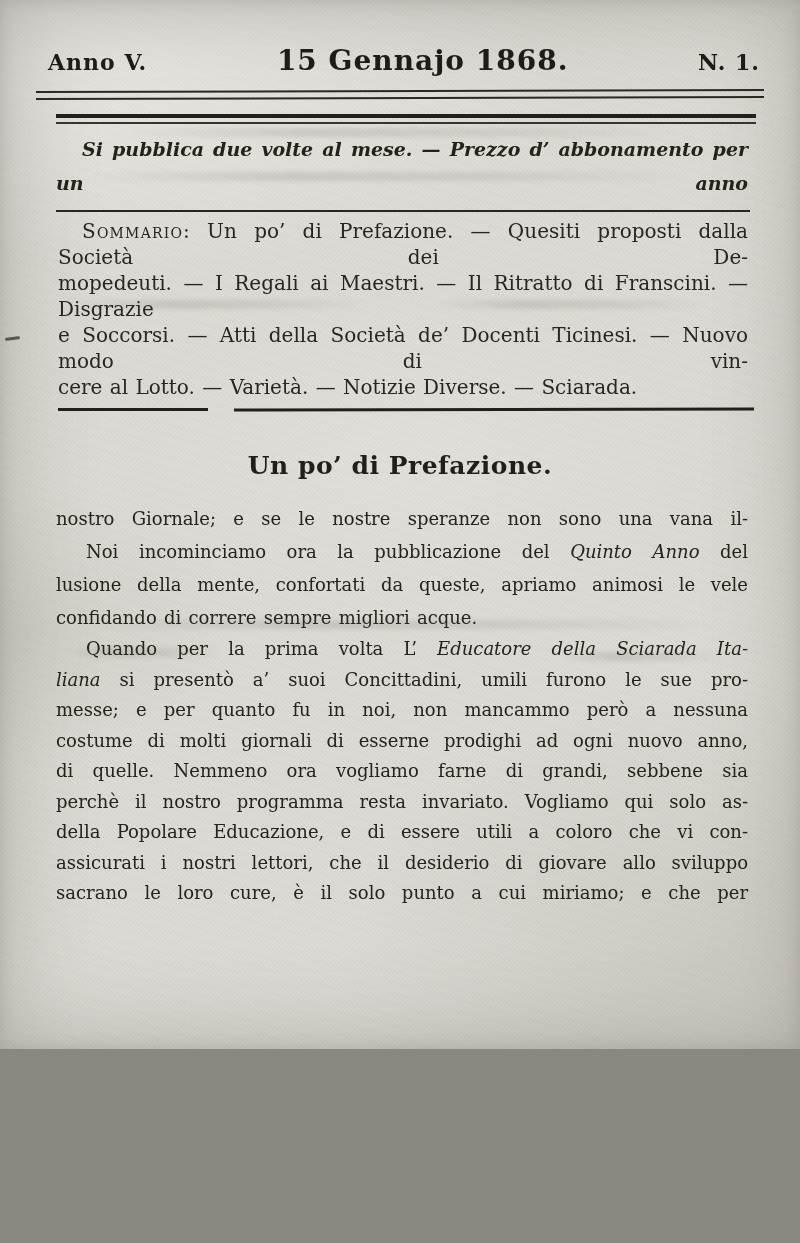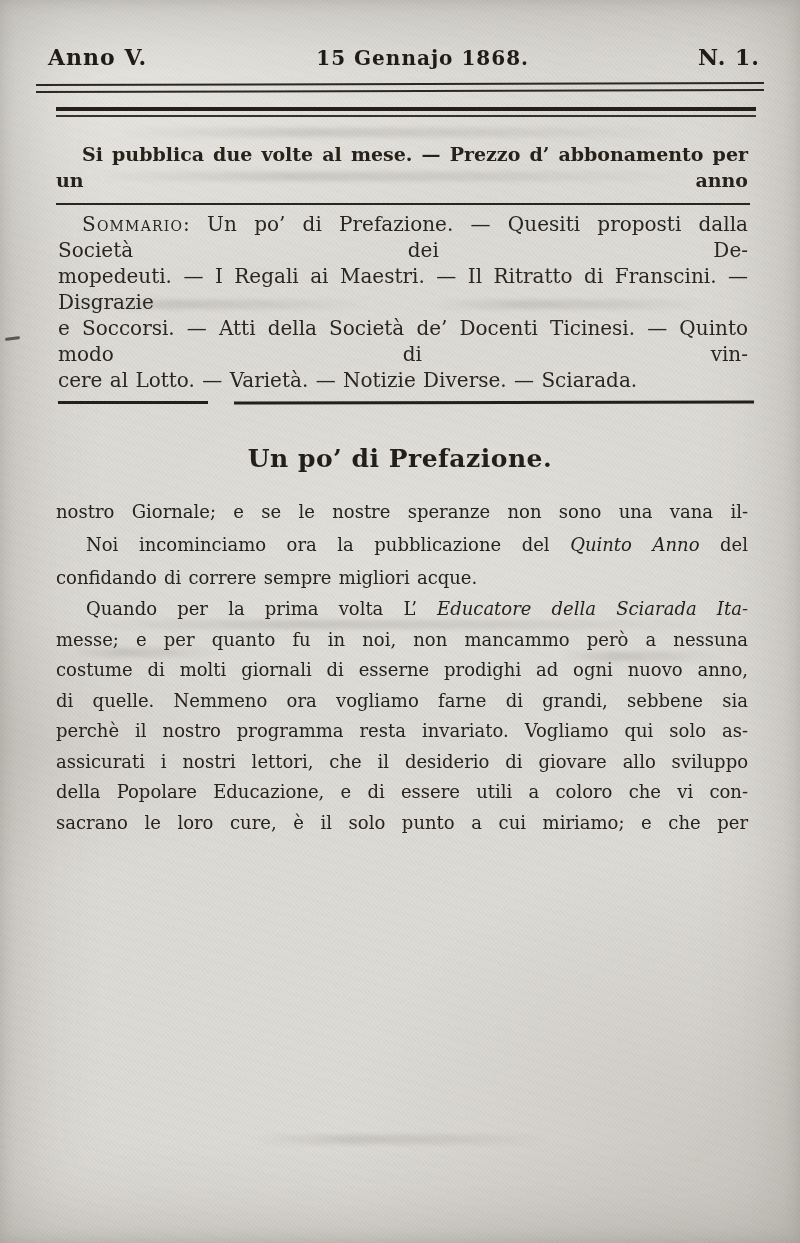--- a/index.html
+++ b/index.html
@@ -1,17 +1,17 @@
 <!DOCTYPE html>
 <html><head>
 <meta charset="utf-8">
 <style>
   html,body{margin:0;padding:0;background:#8a8780;}
   .page{
-    position:relative;width:800px;height:1243px;overflow:hidden;
+    position:relative;width:800px;height:1049px;overflow:hidden;
     background-color:#dcdad4;
     background-image:
       radial-gradient(ellipse 620px 300px at 18% 6%, rgba(255,255,255,.28), transparent 70%),
       radial-gradient(ellipse 520px 420px at 88% 92%, rgba(115,110,100,.14), transparent 70%),
       radial-gradient(ellipse 420px 260px at 52% 44%, rgba(255,255,255,.13), transparent 70%),
       radial-gradient(ellipse 300px 200px at 4% 60%, rgba(120,115,105,.10), transparent 70%),
       repeating-linear-gradient(47deg, rgba(108,104,96,.05) 0 1px, transparent 1px 3px),
       repeating-linear-gradient(-43deg, rgba(255,255,255,.06) 0 1px, transparent 1px 4px);
     box-shadow: inset 0 0 95px rgba(72,68,60,.30), inset 0 0 16px rgba(72,68,60,.16);
     color:#24211d;
@@ -19,21 +19,21 @@
   }
   
   .ghost{position:absolute;height:9px;border-radius:5px;filter:blur(2px);
     background:linear-gradient(90deg, transparent, rgba(86,82,75,.15), rgba(86,82,75,.10), transparent);}
   .edge-dash{position:absolute;left:5px;top:337px;width:15px;height:3px;background:#46423c;
     transform:rotate(-8deg);border-radius:2px;opacity:.85;}
   
   .issue-header{display:flex;justify-content:space-between;align-items:baseline;
     padding:44px 40px 0 48px;font-weight:bold;color:#1f1c17;}
   .issue-header .anno{font-size:22px;letter-spacing:1px;}
-  .issue-header .date{font-size:20px;letter-spacing:1px;}
+  .issue-header .date{font-size:28px;letter-spacing:1px;}
   .issue-header .num{font-size:22px;letter-spacing:1px;text-align:center;}
   
   .rule-dd{margin:13px 36px 0 36px;height:5px;border-top:2px solid #2b2722;
     border-bottom:2px solid #2b2722;transform:rotate(-.15deg);}
   .rule-td{margin:15px 44px 0 56px;height:4px;border-top:4px solid #241f1a;
     border-bottom:2px solid #38332c;}
   .rule-s{margin:10px 50px 0 56px;border-top:2.5px solid #2a2520;}
   .rule-broken{margin:8px 46px 0 58px;display:flex;gap:26px;}
   .rule-broken i{display:block;border-top:3.5px solid #231f1a;}
   .rule-broken .seg1{flex:0 0 150px;}
@@ -43,22 +43,22 @@
   .mast-title{margin-top:12px;height:100px;line-height:100px;}
   .mast-title span{display:inline-block;font-size:126px;font-weight:bold;color:#1c1915;
     letter-spacing:1px;transform:scale(.60,1.03);white-space:nowrap;}
   .mast-della{margin-top:4px;font-size:17px;font-weight:bold;letter-spacing:3px;color:#2a2620;}
   .mast-region{margin-top:12px;height:58px;line-height:58px;}
   .mast-region span{display:inline-block;font-size:58px;font-weight:bold;color:#201c17;
     letter-spacing:2px;transform:scaleX(.80);white-space:nowrap;}
   .pub1{margin-top:26px;font-size:21px;letter-spacing:1.8px;color:#2b2722;}
   .pub2{margin-top:9px;font-size:21px;letter-spacing:1.8px;color:#2b2722;}
   
-  .subscription{margin:24px 52px 0 56px;font-weight:bold;
-    font-size:19px;line-height:26px;color:#262219;}
+  .subscription{margin:8px 52px 0 56px;font-style:italic;font-weight:bold;
+    font-size:19px;line-height:34px;color:#262219;}
   .subscription .l1{text-indent:26px;}
   .jl{text-align:justify;text-align-last:justify;}
   .jl-end{text-align:justify;text-align-last:left;}
   
   .sommario{margin:6px 52px 0 58px;font-weight:normal;font-size:20px;
     line-height:26px;color:#2a2520;word-spacing:1px;}
   .sommario .l1{text-indent:24px;}
   .sc{font-variant:small-caps;letter-spacing:1.2px;}
   
   .article-title{margin:40px 0 4px 0;text-align:center;font-size:25px;font-weight:bold;
@@ -96,44 +96,46 @@
 
   <div class="subscription">
     <div class="l1 jl">Si pubblica due volte al mese. — Prezzo d’ abbonamento per un anno</div>
   </div>
 
   <div class="rule-s"></div>
 
   <div class="sommario">
     <div class="l1 jl"><span class="sc">Sommario</span><span>: Un po’ di Prefazione. — Quesiti proposti dalla Società dei De-</span></div>
     <div class="jl">mopedeuti. — I Regali ai Maestri. — Il Ritratto di Franscini. — Disgrazie</div>
-    <div class="jl">e Soccorsi. — Atti della Società de’ Docenti Ticinesi. — Quinto modo di vin-</div>
+    <div class="jl">e Soccorsi. — Atti della Società de’ Docenti Ticinesi. — Nuovo modo di vin-</div>
     <div class="jl-end">cere al Lotto. — Varietà. — Notizie Diverse. — Sciarada.</div>
   </div>
 
   <div class="rule-broken">
     <i class="seg1"></i>
     <i class="seg2"></i>
   </div>
 
   <h3 class="article-title">Un po’ di Prefazione.</h3>
 
   <div class="body-text">
     <div class="p1">
       <div class="ln jl">nostro Giornale; e se le nostre speranze non sono una vana il-</div>
       <div class="ln first jl"><span>Noi incominciamo ora la pubblicazione del </span><i>Quinto Anno</i><span> del</span></div>
+      <div class="ln jl">lusione della mente, confortati da queste, apriamo animosi le vele</div>
       <div class="ln jl-end">confidando di correre sempre migliori acque.</div>
     </div>
     <div class="p2">
       <div class="ln first jl"><span>Quando per la prima volta L’ </span><i>Educatore della Sciarada Ita-</i></div>
+      <div class="ln jl"><i>liana</i><span> si presentò a’ suoi Concittadini, umili furono le sue pro-</span></div>
       <div class="ln jl">messe; e per quanto fu in noi, non mancammo però a nessuna</div>
       <div class="ln jl">costume di molti giornali di esserne prodighi ad ogni nuovo anno,</div>
       <div class="ln jl">di quelle. Nemmeno ora vogliamo farne di grandi, sebbene sia</div>
       <div class="ln jl">perchè il nostro programma resta invariato. Vogliamo qui solo as-</div>
+      <div class="ln jl">della Popolare Educazione, e di essere utili a coloro che vi con-</div>
       <div class="ln jl">assicurati i nostri lettori, che il desiderio di giovare allo sviluppo</div>
-      <div class="ln jl">della Popolare Educazione, e di essere utili a coloro che vi con-</div>
       <div class="ln jl">sacrano le loro cure, è il solo punto a cui miriamo; e che per</div>
 
     </div>
 
   </div>
 
 </div>
 
 </body></html>

